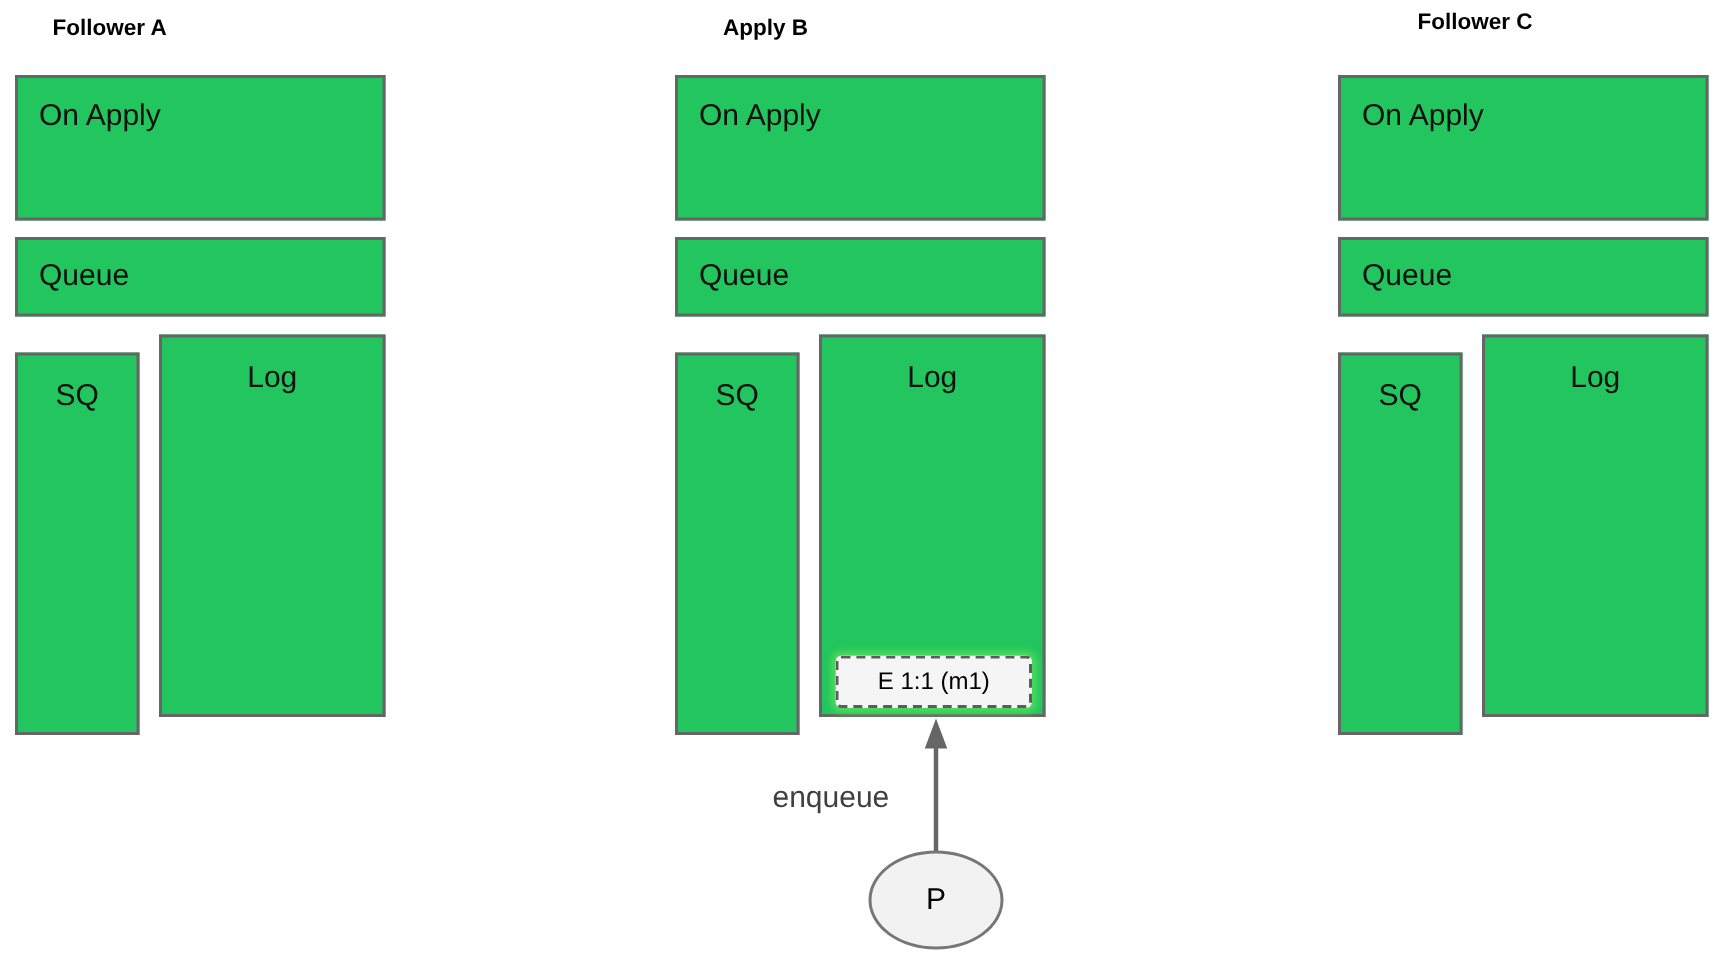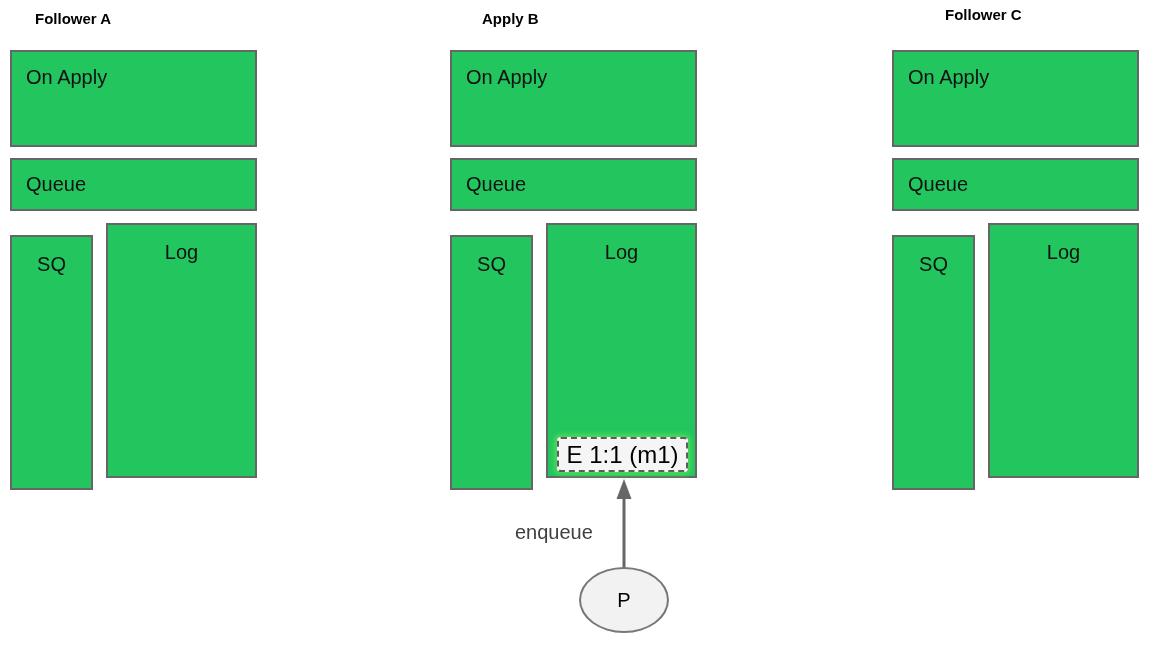--- a/index.html
+++ b/index.html
@@ -74,21 +74,21 @@
     right: 7px;
     bottom: 4px;
     height: 35px;
     background: #f5f5f5;
     border: 2px dashed #5c5c5c;
     border-radius: 4px;
     box-shadow: 0 0 5px 3px rgba(92, 224, 92, 0.75);
     display: flex;
     align-items: center;
     justify-content: center;
-    font-size: 24px;
+    font-size: 16px;
     color: #000;
   }
   .enqueue-label {
     position: absolute;
     left: 515px;
     top: 521px;
     font-size: 20px;
     color: #404040;
     white-space: nowrap;
   }

